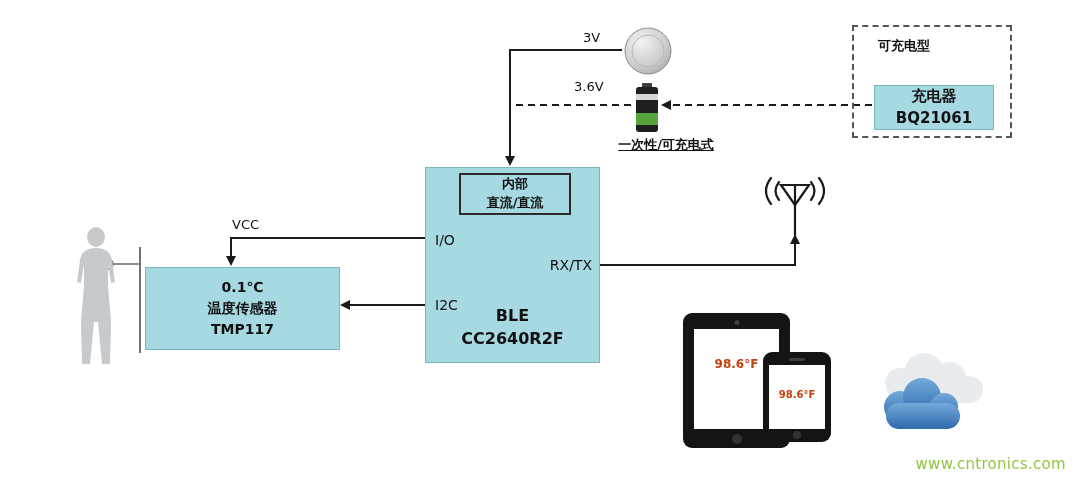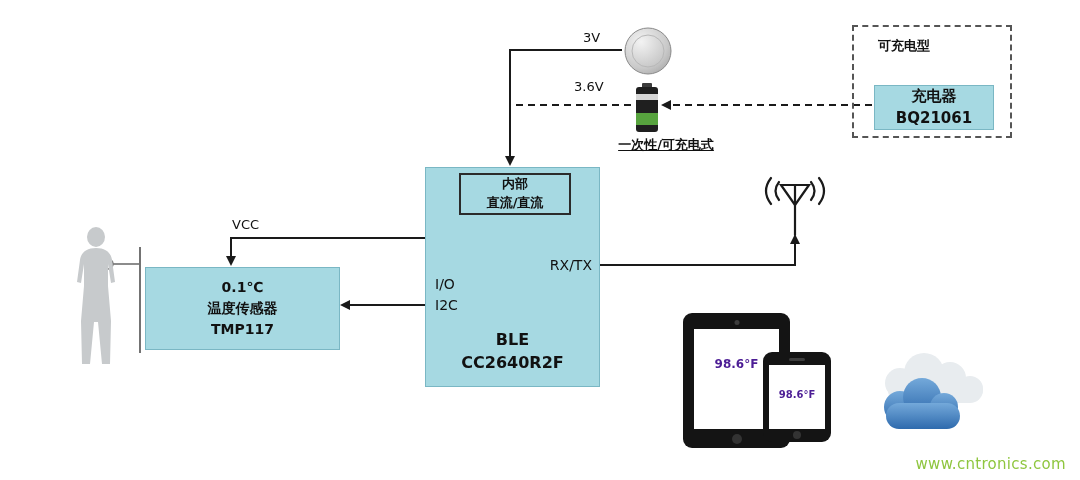--- a/index.html
+++ b/index.html
@@ -2,24 +2,24 @@
 <html><head>
 <meta charset="utf-8">
 <style>
   *{margin:0;padding:0;box-sizing:border-box;}
   html,body{background:#fff;}
   body{font-family:"DejaVu Sans","Liberation Sans",sans-serif;color:#111;}
   .canvas{position:relative;width:1080px;height:480px;background:#ffffff;overflow:hidden;}
   .layer{position:absolute;left:0;top:0;pointer-events:none;}
   .box{position:absolute;background:#a6d9e2;border:1px solid #7ab7c4;display:flex;flex-direction:column;align-items:center;justify-content:center;}
   .sensor-box{left:145px;top:267px;width:195px;height:83px;font-weight:bold;font-size:14px;line-height:1.5;text-align:center;}
-  .ble-box{left:425px;top:167px;width:175px;height:220px;}
+  .ble-box{left:425px;top:167px;width:175px;height:196px;}
   .dcdc-box{position:absolute;left:33px;top:5px;width:112px;height:42px;border:2px solid #2b2b2b;background:#a6d9e2;display:flex;flex-direction:column;align-items:center;justify-content:center;font-weight:bold;font-size:13px;line-height:1.45;}
   .pin{position:absolute;font-size:14px;color:#111;}
-  .pin-io{left:9px;top:64px;margin-top:44px;}
+  .pin-io{left:9px;top:64px;}
   .pin-i2c{left:9px;top:129px;}
   .pin-rxtx{right:7px;top:89px;}
   .ble-name{position:absolute;left:0;right:0;bottom:12px;text-align:center;font-weight:bold;font-size:16px;line-height:1.4;}
   .label{position:absolute;font-size:13px;color:#111;}
   .lbl-vcc{left:232px;top:217px;}
   .lbl-3v{left:583px;top:30px;}
   .lbl-36v{left:574px;top:79px;}
   .battery-caption{position:absolute;left:596px;top:136px;width:140px;text-align:center;font-size:13px;font-weight:600;text-decoration:underline;}
   .charger-group{position:absolute;left:852px;top:25px;width:160px;height:113px;border:2px dashed #555;}
   .charger-group-title{position:absolute;left:24px;top:10px;font-size:13px;font-weight:bold;}
@@ -27,21 +27,21 @@
   .tablet{position:absolute;left:683px;top:313px;width:107px;height:135px;background:#141414;border-radius:9px;z-index:2;}
   .tablet::before{content:"";position:absolute;top:7px;left:50%;transform:translateX(-50%);width:5px;height:5px;border-radius:50%;background:#3d3d3d;}
   .tablet::after{content:"";position:absolute;bottom:4px;left:50%;transform:translateX(-50%);width:10px;height:10px;border-radius:50%;background:#333;}
   .tablet .screen{position:absolute;left:11px;top:16px;right:11px;bottom:19px;background:#fff;display:flex;justify-content:center;}
   .tablet .reading{font-size:12px;margin-top:28px;}
   .phone{position:absolute;left:763px;top:352px;width:68px;height:90px;background:#141414;border-radius:9px;z-index:3;}
   .phone::before{content:"";position:absolute;top:6px;left:50%;transform:translateX(-50%);width:16px;height:3px;border-radius:2px;background:#3d3d3d;}
   .phone::after{content:"";position:absolute;bottom:3px;left:50%;transform:translateX(-50%);width:8px;height:8px;border-radius:50%;background:#333;}
   .phone .screen{position:absolute;left:6px;top:13px;right:6px;bottom:13px;background:#fff;display:flex;justify-content:center;}
   .phone .reading{font-size:10px;margin-top:24px;}
-  .reading{color:#4c1d95;font-weight:bold;}
+  .reading{color:#c2410c;font-weight:bold;}
   .watermark{position:absolute;right:14px;bottom:7px;font-size:15px;color:#8fc63f;letter-spacing:.3px;}
 </style>
 </head>
 <body>
 
 <div class="canvas">
 
   <svg class="layer" width="1080" height="480" viewBox="0 0 1080 480">
 
     <g>

